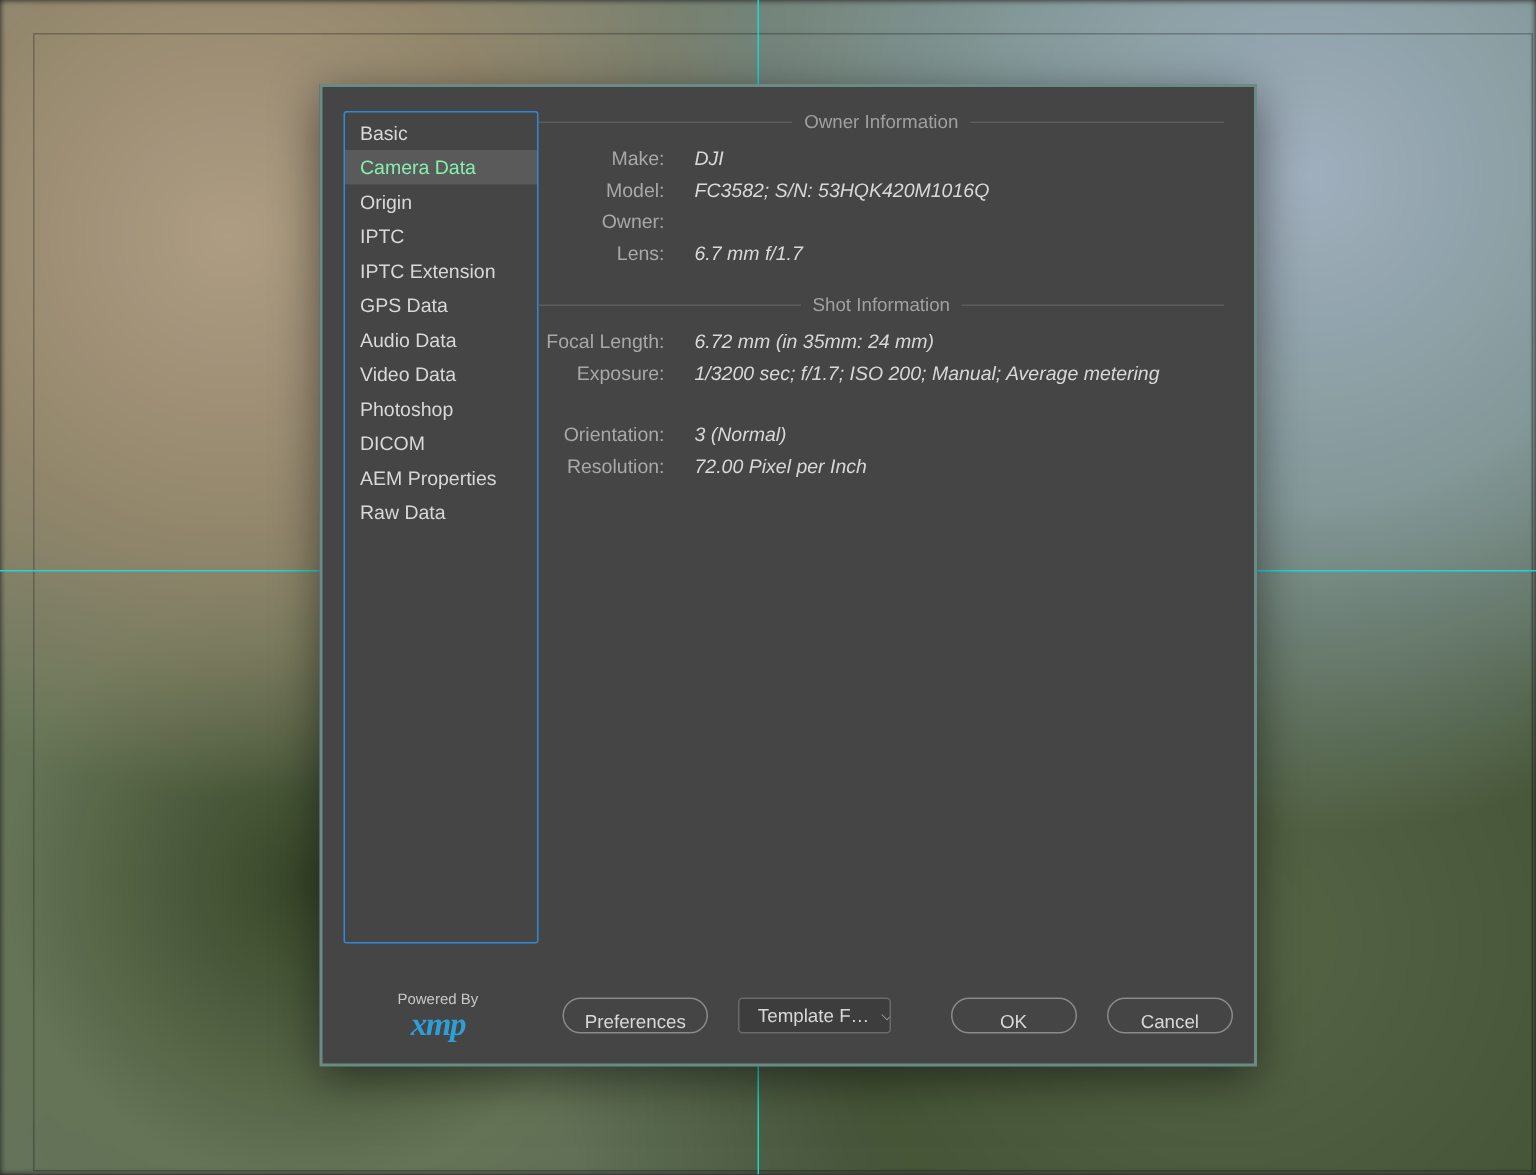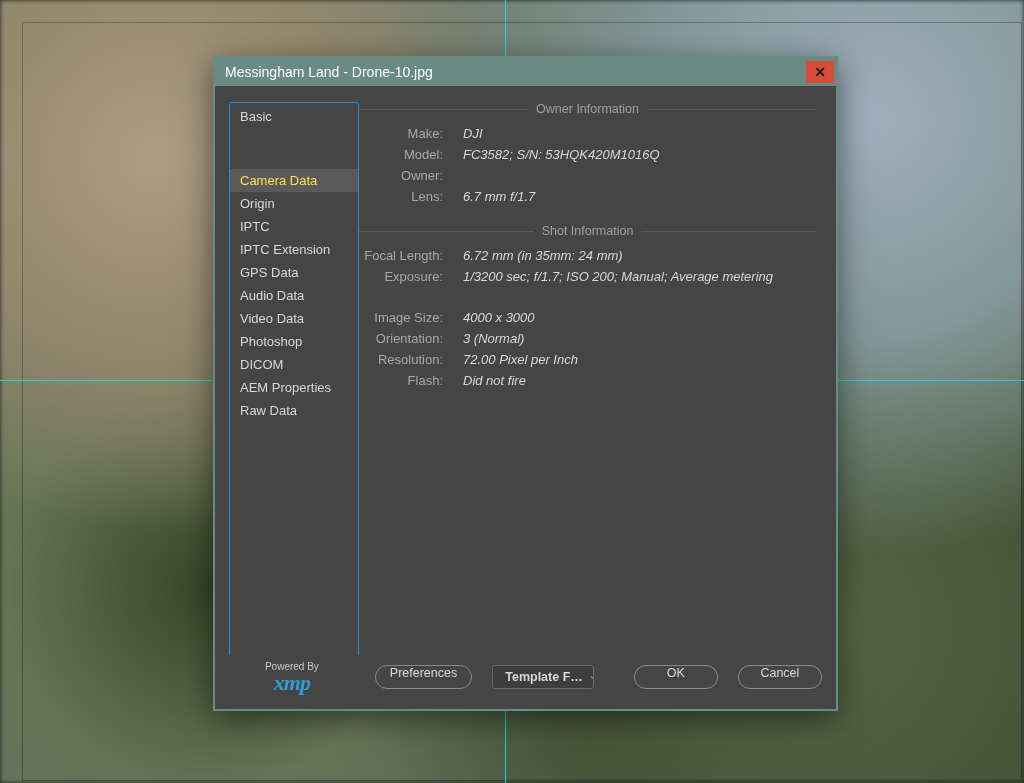--- a/index.html
+++ b/index.html
@@ -76,22 +76,21 @@
     height: 555px;
   }
   .sidebar-item {
     padding: 4px 10px;
     font-size: 13px;
     cursor: pointer;
     color: #d8d8d8;
   }
   .sidebar-item.selected {
     background: #5a5a5a;
-    color: #fde047;
-    margin-top: 41px;
+    color: #86efac;
   }
 
   .content {
     flex: 1;
     padding-right: 6px;
   }
   .section-header {
     display: flex; align-items: center;
     margin: 0 0 10px 0;
     gap: 8px;
@@ -142,55 +141,48 @@
   }
   .btn {
     height: 24px;
     padding: 0 14px;
     border: 1px solid #8a8a8a;
     border-radius: 12px;
     background: transparent;
     color: #d8d8d8;
     font-size: 12.5px;
     cursor: pointer;
-    display:inline-flex; align-items:flex-start; justify-content:center;
+    display:inline-flex; align-items:flex-end; justify-content:center;
   }
   .btn.primary { width: 86px; }
   .dropdown {
     height: 24px;
     padding: 0 8px 0 12px;
     border: 1px solid #6a6a6a;
     background: #3d3d3d;
     color: #d8d8d8;
     font-size: 12.5px;
     display:inline-flex; align-items:center; gap:8px;
     border-radius: 3px;
     cursor: pointer;
     width: 104px;
-    white-space: nowrap; overflow:hidden;font-weight:bold;
+    white-space: nowrap; overflow:hidden;
   }
   .dropdown .chev { margin-left:auto; font-size:10px; color:#b0b0b0; }
   .footer-spacer { flex:1; }
 </style>
 </head>
 <body>
 
 <div class="bg"></div>
 <div class="bg-frame"></div>
 <div class="guide-v"></div>
 <div class="guide-h"></div>
 
 <div class="dialog">
-  <div class="titlebar">
-    <span>Messingham Land - Drone-10.jpg</span>
-    <span class="spacer"></span>
-    <div class="close-btn">
-      <span>✕</span>
-    </div>
-  </div>
 
   <div class="dialog-body">
     <div class="sidebar">
       <div class="sidebar-item"><span>Basic</span></div>
       <div class="sidebar-item selected"><span>Camera Data</span></div>
       <div class="sidebar-item"><span>Origin</span></div>
       <div class="sidebar-item"><span>IPTC</span></div>
       <div class="sidebar-item"><span>IPTC Extension</span></div>
       <div class="sidebar-item"><span>GPS Data</span></div>
       <div class="sidebar-item"><span>Audio Data</span></div>
@@ -233,34 +225,26 @@
         <div class="v">6.72 mm   (in 35mm: 24 mm)</div>
       </div>
       <div class="kv">
         <div class="k">Exposure:</div>
         <div class="v">1/3200 sec;   f/1.7;   ISO 200;   Manual;   Average metering</div>
       </div>
 
       <div class="section-gap"></div>
 
       <div class="kv">
-        <div class="k">Image Size:</div>
-        <div class="v">4000 x 3000</div>
-      </div>
-      <div class="kv">
         <div class="k">Orientation:</div>
         <div class="v">3 (Normal)</div>
       </div>
       <div class="kv">
         <div class="k">Resolution:</div>
         <div class="v">72.00 Pixel per Inch</div>
-      </div>
-      <div class="kv">
-        <div class="k">Flash:</div>
-        <div class="v">Did not fire</div>
       </div>
     </div>
   </div>
 
   <div class="footer">
     <div class="powered">
       <span>Powered By</span>
       <span class="xmp">xmp</span>
     </div>
     <button class="btn">

